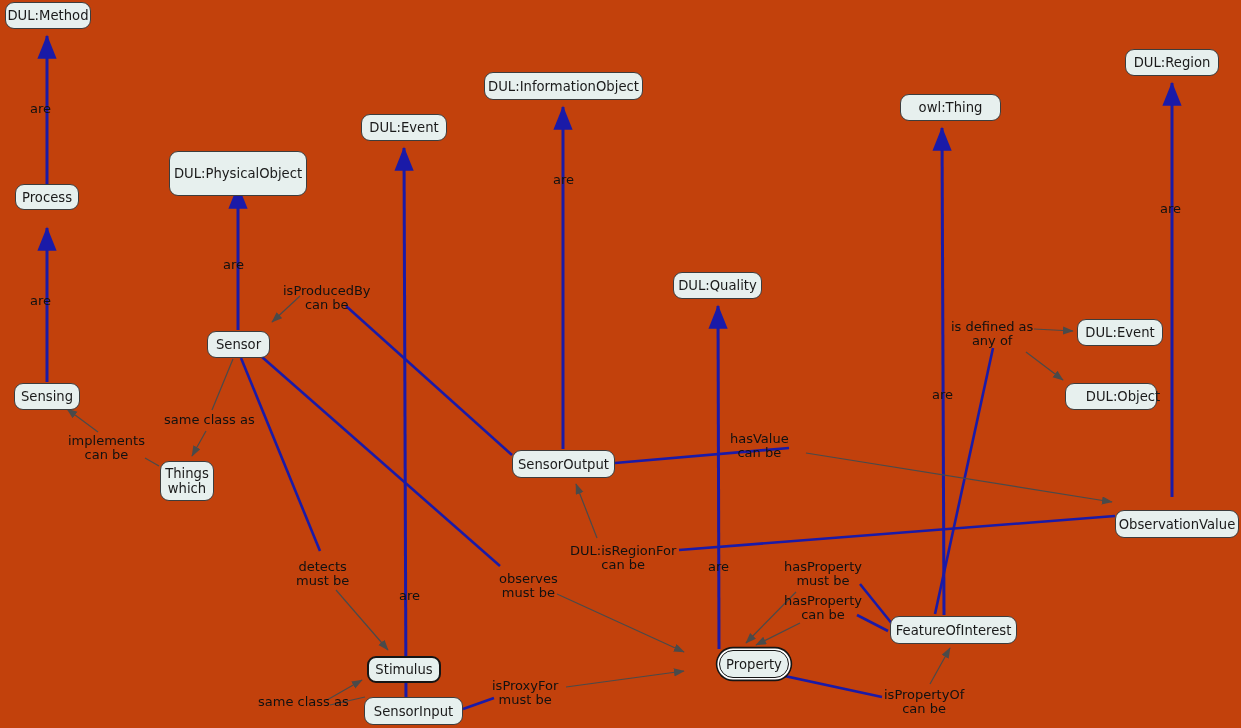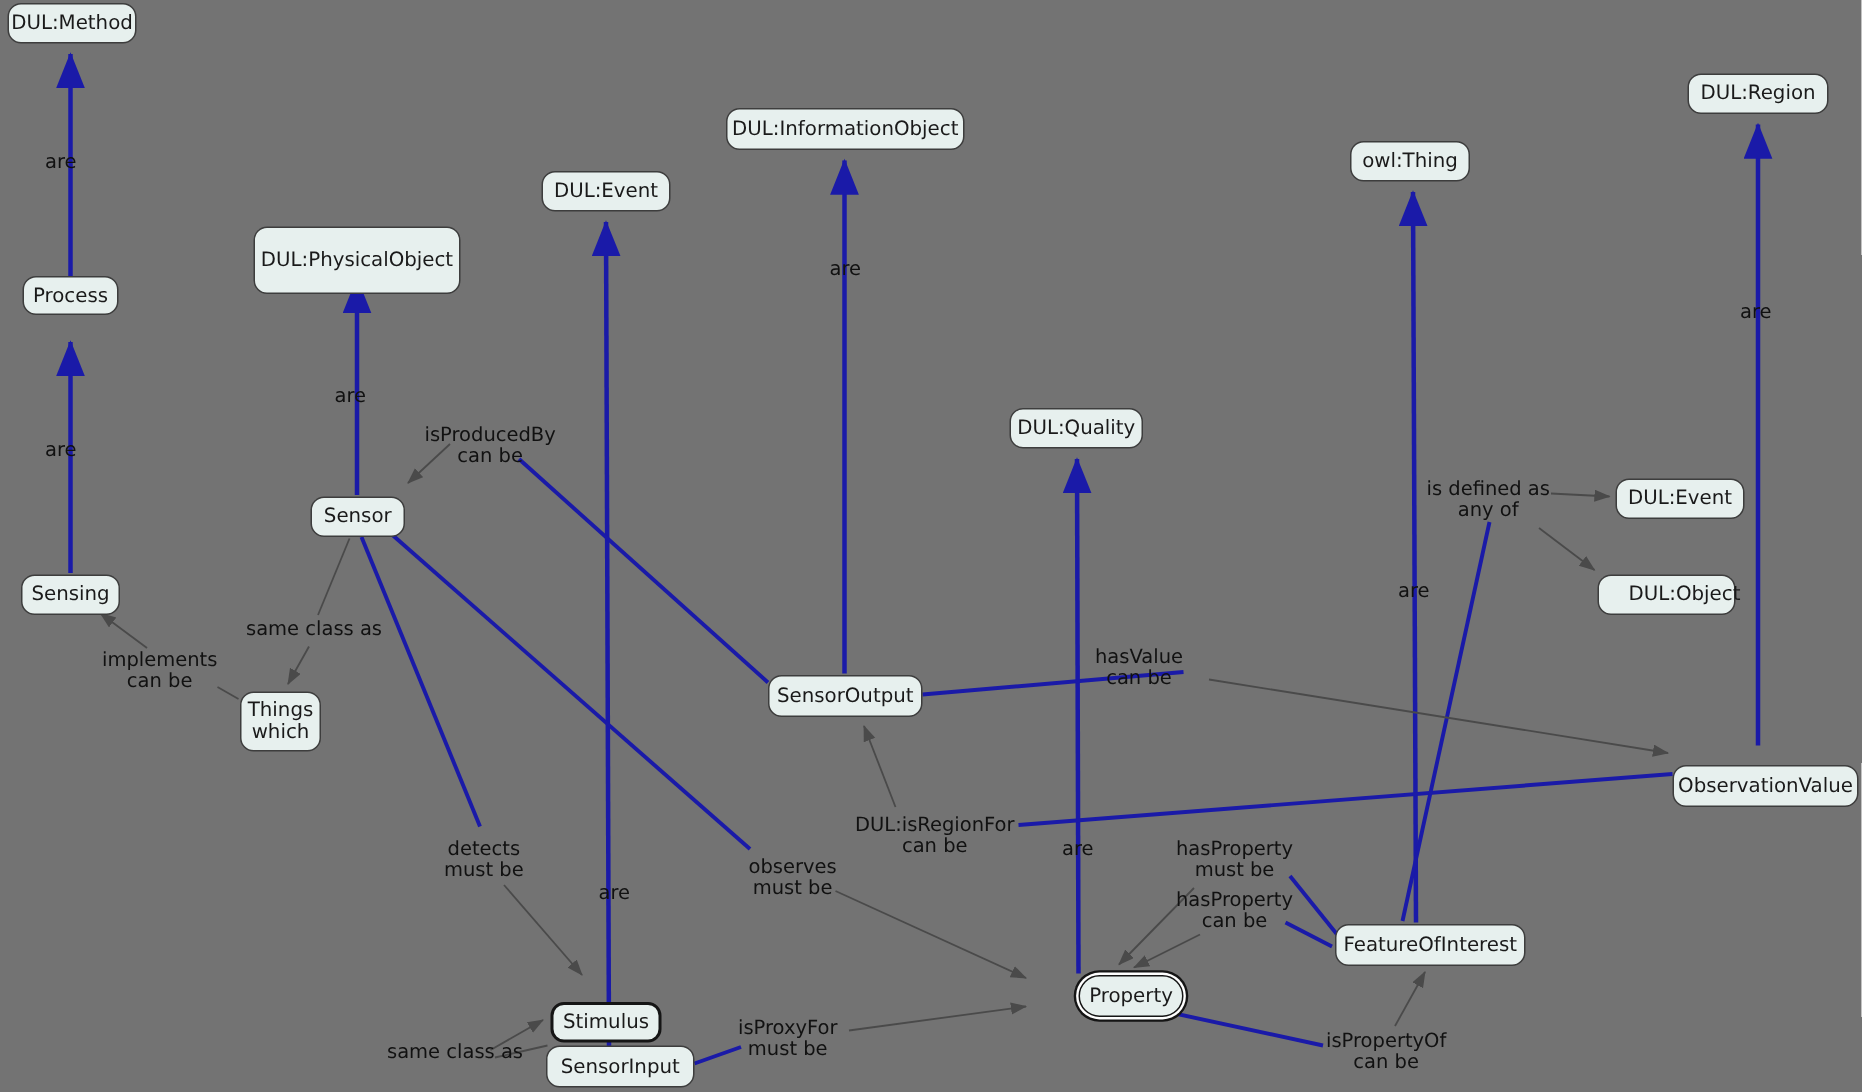--- a/index.html
+++ b/index.html
@@ -4,21 +4,21 @@
 <style>
   html, body {
     margin: 0;
     padding: 0;
     background: #ffffff;
   }
   #canvas {
     position: relative;
     width: 1241px;
     height: 728px;
-    background: #737373;
+    background: #c2410c;
     font-family: "DejaVu Sans", sans-serif;
     overflow: hidden;
   }
   #edge-layer {
     position: absolute;
     left: 0;
     top: 0;
     width: 1241px;
     height: 728px;
     pointer-events: none;
@@ -155,29 +155,29 @@
 
   <div class="node" style="left:160px;top:461px;width:54px;height:40px;">Things
 which</div>
 
   <div class="node" style="left:361px;top:114px;width:86px;height:27px;">DUL:Event</div>
 
   <div class="node" style="left:484px;top:72px;width:159px;height:28px;">DUL:InformationObject</div>
 
   <div class="node" style="left:512px;top:450px;width:103px;height:28px;">SensorOutput</div>
 
-  <div class="node emph" style="left:367px;top:656px;width:74px;height:27px;margin-top:12px;">Stimulus</div>
+  <div class="node emph" style="left:367px;top:656px;width:74px;height:27px;">Stimulus</div>
 
   <div class="node" style="left:364px;top:697px;width:99px;height:28px;">SensorInput</div>
 
   <div class="node" style="left:673px;top:272px;width:89px;height:27px;">DUL:Quality</div>
 
   <div class="node dbl" style="left:719px;top:650px;width:70px;height:28px;border-radius:14px;">Property</div>
 
-  <div class="node" style="left:900px;top:94px;width:80px;height:27px;">owl:Thing</div>
+  <div class="node" style="left:900px;top:94px;width:101px;height:27px;">owl:Thing</div>
 
   <div class="node" style="left:1125px;top:49px;width:94px;height:27px;">DUL:Region</div>
 
   <div class="node" style="left:1077px;top:319px;width:86px;height:27px;">DUL:Event</div>
 
   <div class="node" style="left:1065px;top:383px;width:92px;height:27px;padding-left:24px;">DUL:Object</div>
 
   <div class="node" style="left:890px;top:616px;width:127px;height:28px;">FeatureOfInterest</div>
 
   <div class="node" style="left:1115px;top:498px;width:124px;height:28px;margin-top:12px;">ObservationValue</div>

